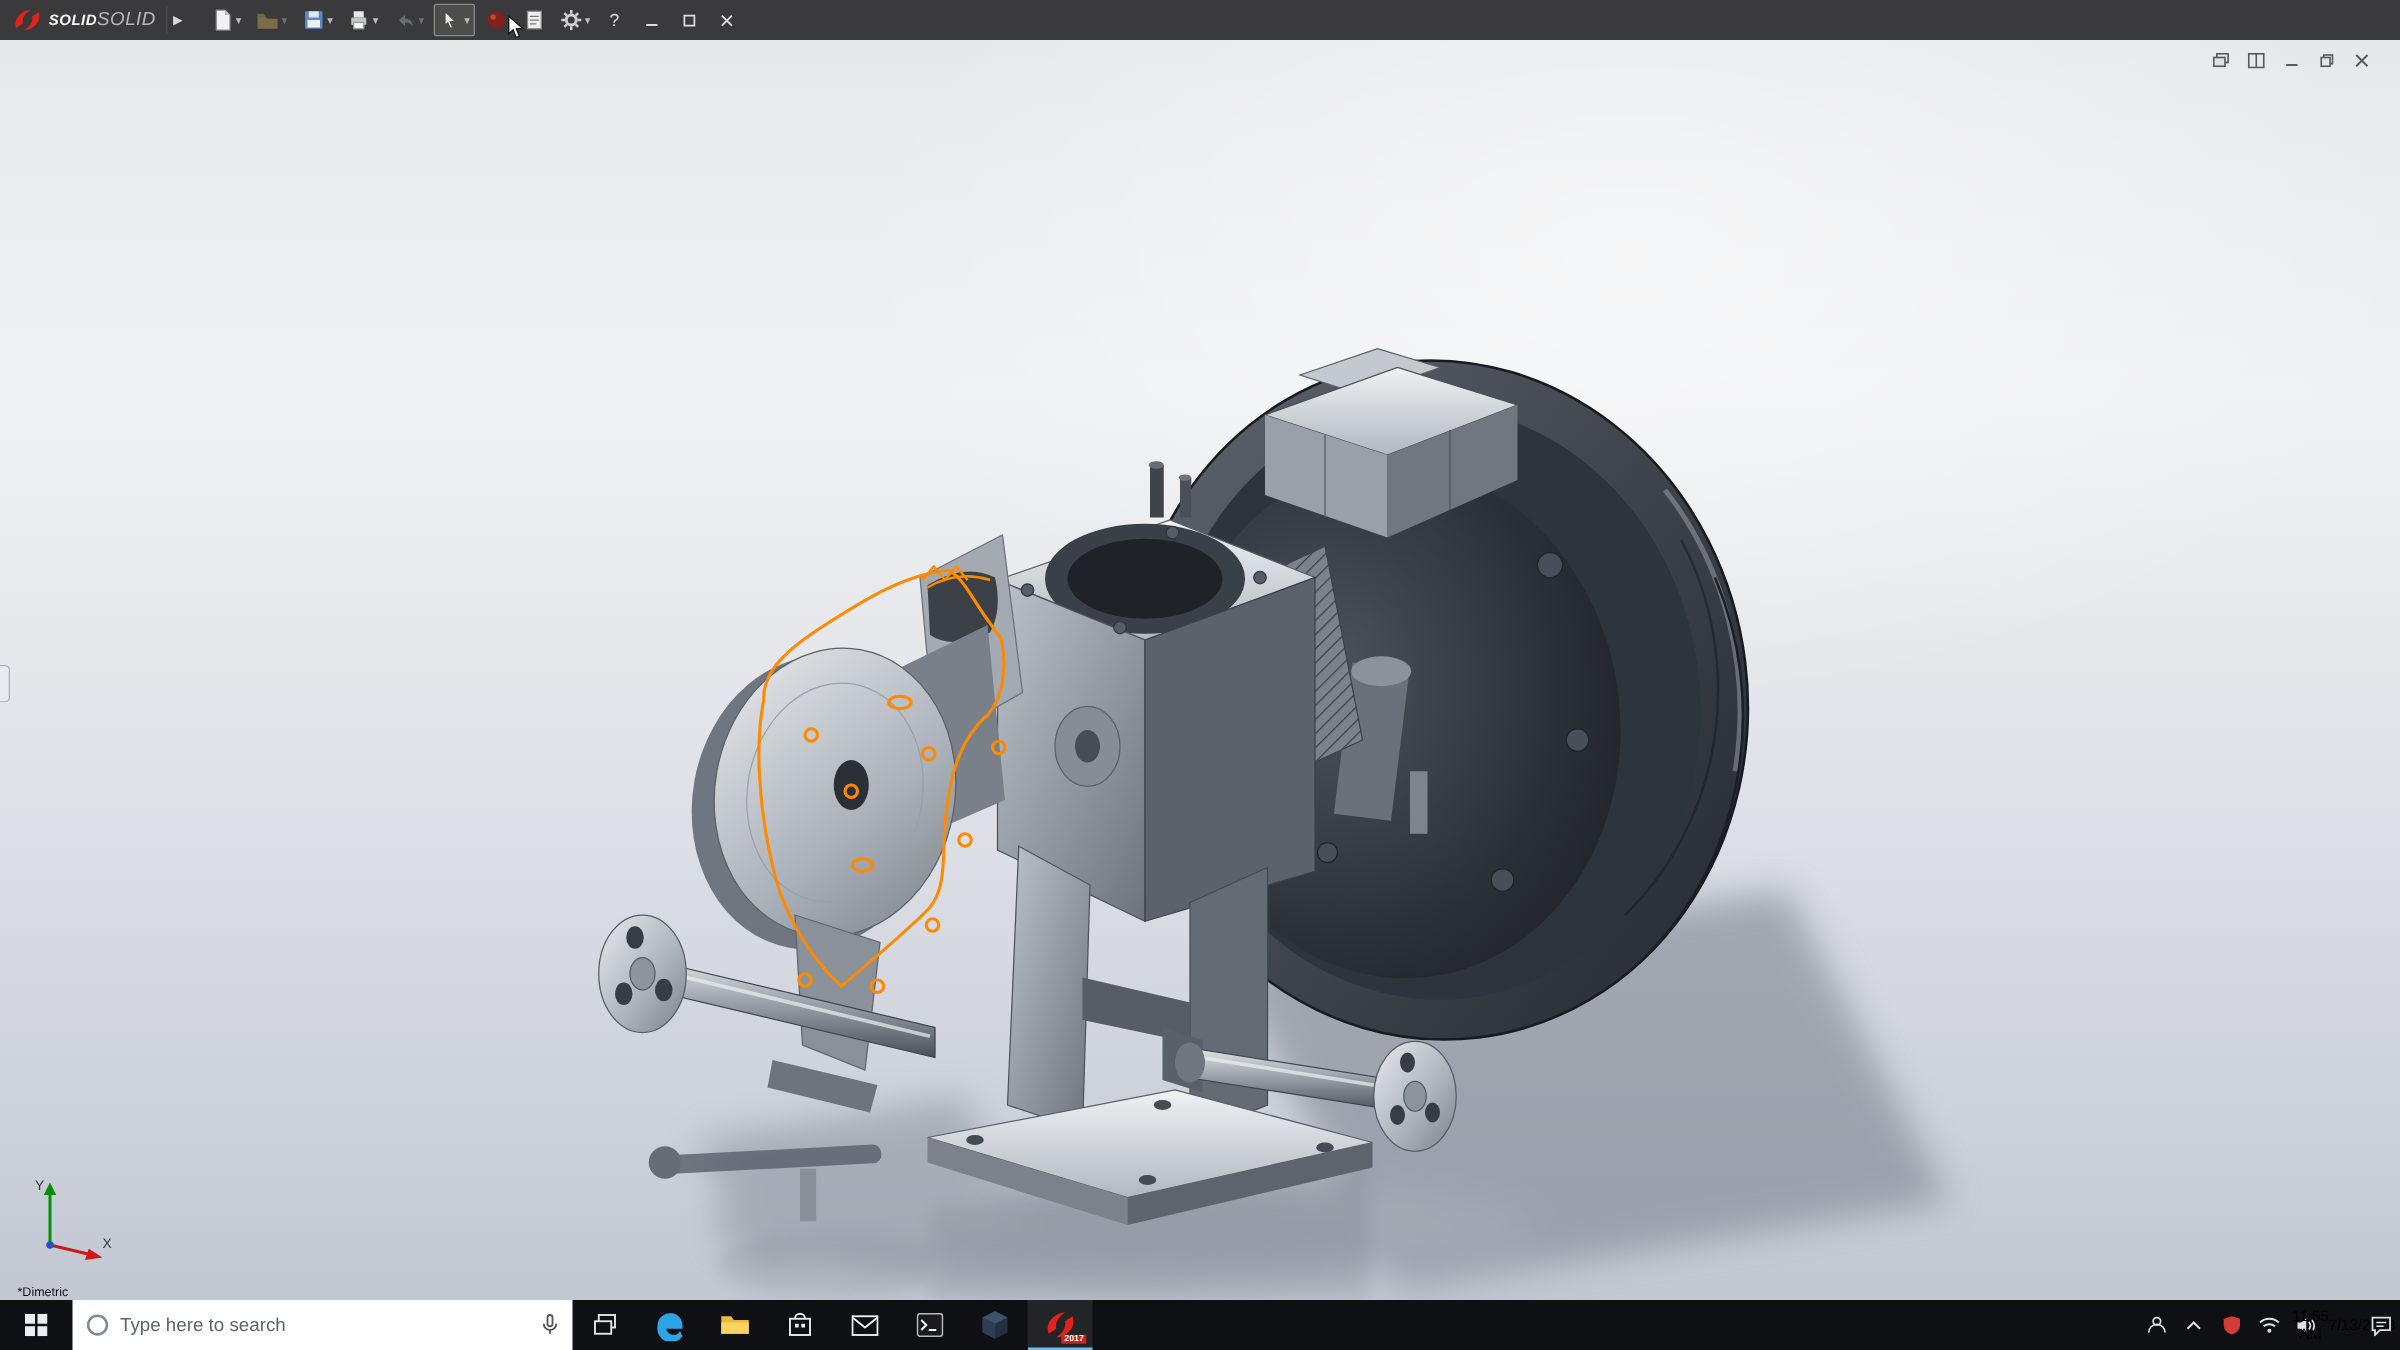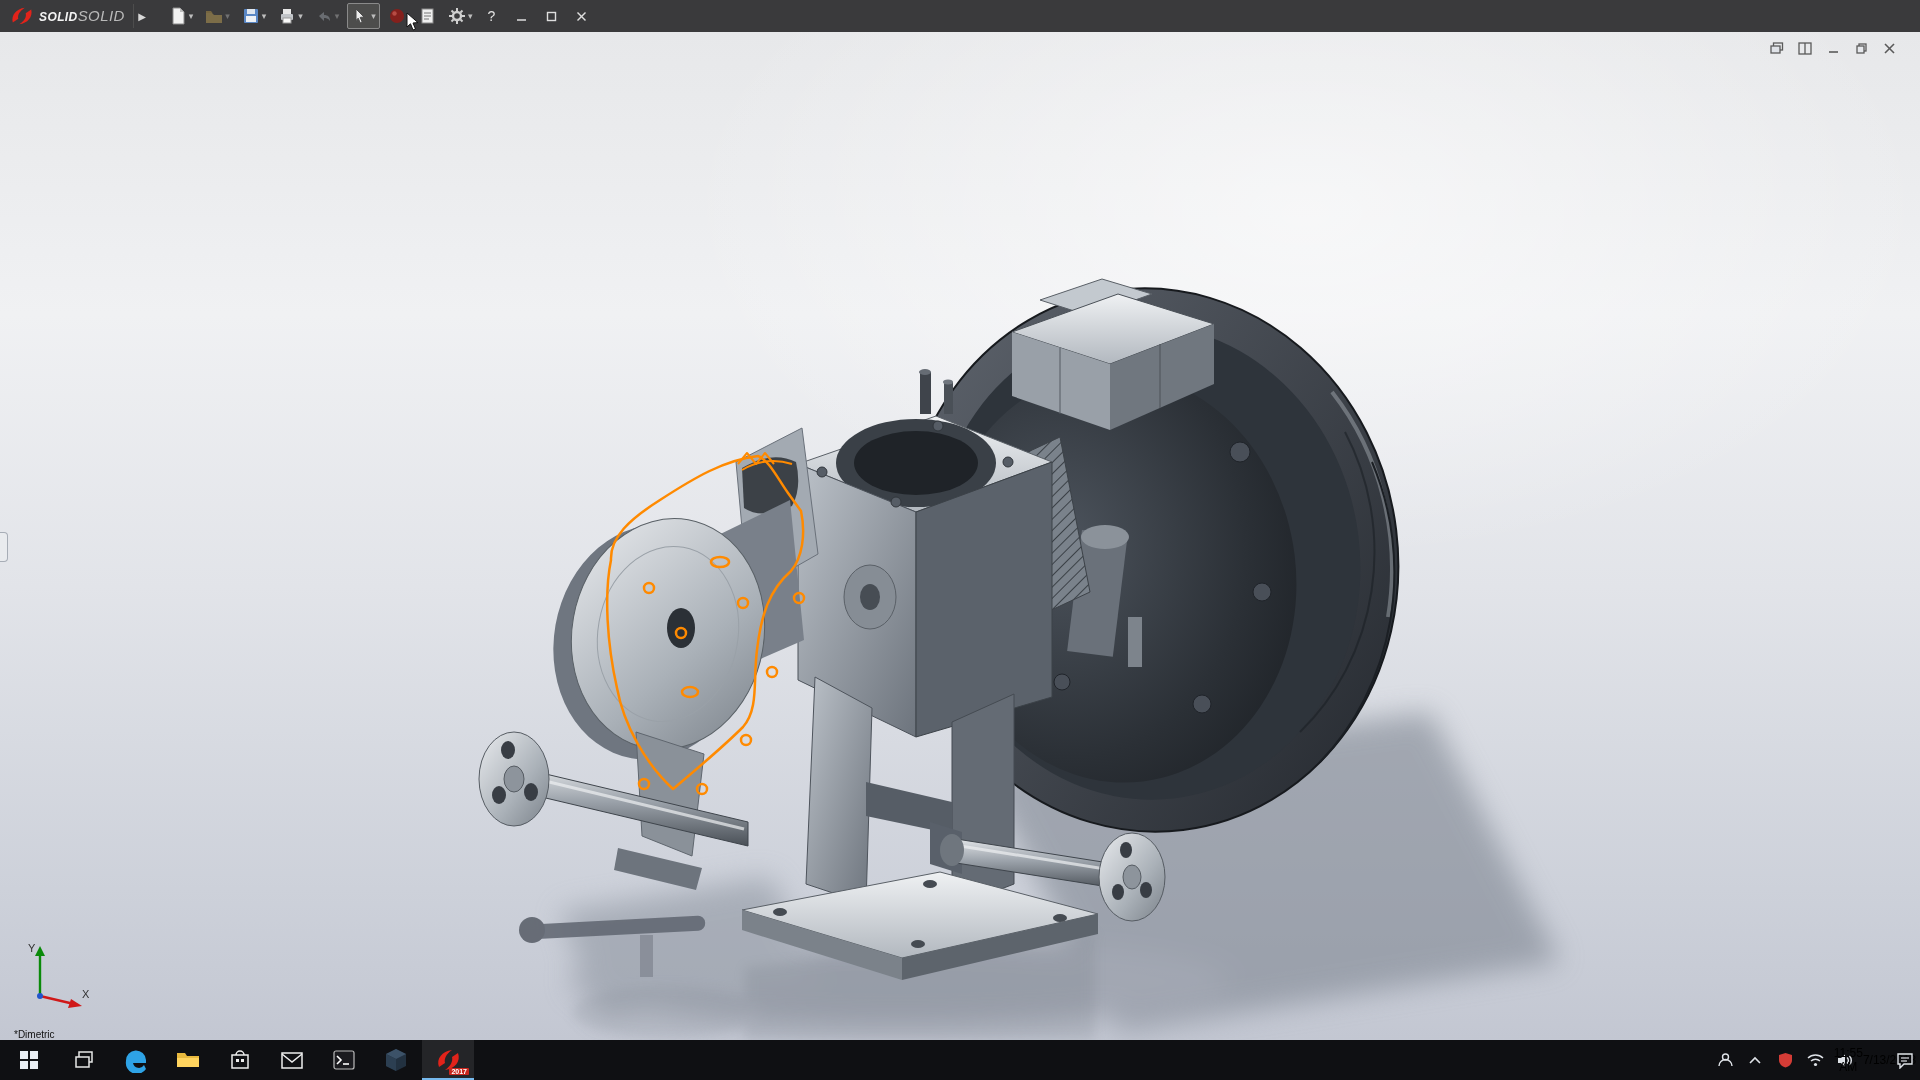--- a/index.html
+++ b/index.html
@@ -389,20 +389,31 @@
 <footer class="taskbar">
   <button class="start">
     <svg width="18" height="18" viewBox="0 0 18 18">
       <rect x="0" y="0" width="8" height="8" fill="#e9eef3"></rect>
         <rect x="10" y="0" width="8" height="8" fill="#e9eef3"></rect>
       <rect x="0" y="10" width="8" height="8" fill="#e9eef3"></rect>
         <rect x="10" y="10" width="8" height="8" fill="#e9eef3"></rect>
     </svg>
   </button>
 
+  <div class="search">
+    <svg width="20" height="20" viewBox="0 0 20 20">
+      <circle cx="10" cy="10" r="7.5" fill="none" stroke="#7a8a99" stroke-width="2"></circle>
+    </svg>
+    <input type="text" placeholder="Type here to search" style="">
+    <svg width="16" height="20" viewBox="0 0 16 20">
+      <rect x="6" y="2" width="4" height="9" rx="2" fill="none" stroke="#555" stroke-width="1.5"></rect>
+      <path d="M3 9 a5 5 0 0 0 10 0" fill="none" stroke="#555" stroke-width="1.5"></path>
+      <line x1="8" y1="14" x2="8" y2="17" stroke="#555" stroke-width="1.5"></line>
+    </svg>
+  </div>
 
   <div class="apps">
     <button>
       <svg width="20" height="20" viewBox="0 0 20 20">
         <rect x="5" y="2" width="13" height="10" fill="none" stroke="#e8e8e8" stroke-width="1.5"></rect>
         <rect x="2" y="7" width="13" height="10" fill="#0f1013" stroke="#e8e8e8" stroke-width="1.5"></rect>
       </svg>
     </button>
     <button>
       <svg width="26" height="26" viewBox="0 0 26 26">

